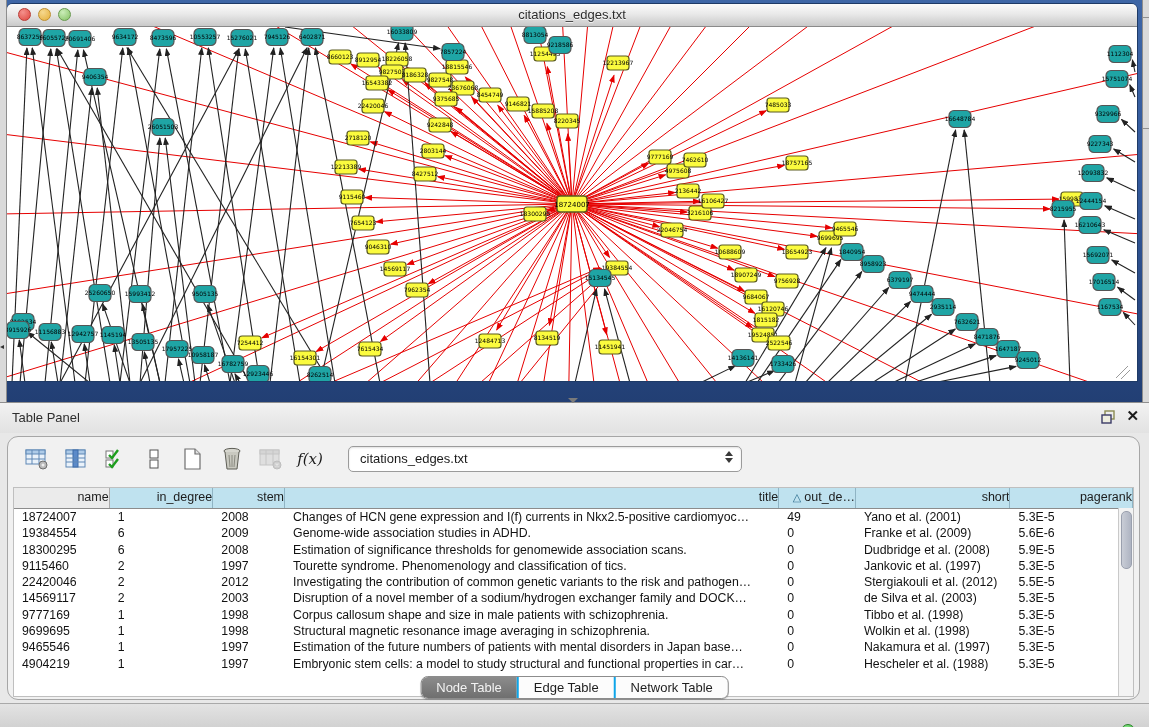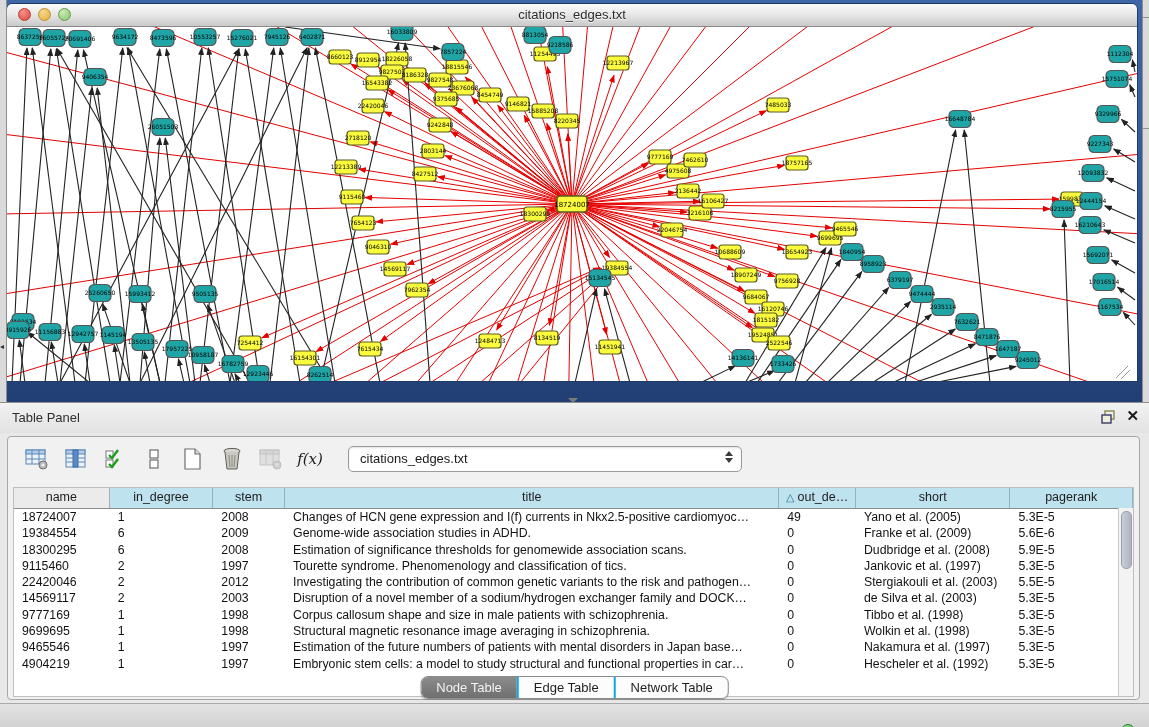--- a/index.html
+++ b/index.html
@@ -26,35 +26,35 @@
   .net-canvas{width:1130px;height:354px;background:#FFF;display:block;}
   
   .panel-header{position:absolute;left:0;top:402px;width:1149px;height:30px;
     background:linear-gradient(180deg,#F2F2F2,#E2E2E2);border-top:1px solid #8F8F8F;}
   .panel-title{position:absolute;left:12px;top:7px;font-size:13px;color:#2E2E2E;}
   .panel-float{position:absolute;right:32px;top:7px;width:16px;height:14px;cursor:default;}
   .panel-close{position:absolute;right:10px;top:4px;font-size:15px;font-weight:bold;color:#1A1A1A;cursor:default;}
   .splitter-handle{position:absolute;left:568px;top:398px;width:0;height:0;
     border-left:5px solid transparent;border-right:5px solid transparent;border-top:5px solid #7A7A7A;}
   .inner-panel{position:absolute;left:7px;top:436px;width:1133px;height:264px;
-    border:1px solid #A6A6A6;background:#F1F1F1;border-radius:4px;box-sizing:border-box;}
+    border:1px solid #A6A6A6;background:#F1F1F1;border-radius:11px;box-sizing:border-box;}
   .tp-toolbar{position:absolute;left:0;top:0;height:44px;width:100%;display:flex;align-items:center;padding-left:16px;gap:13px;box-sizing:border-box;}
   .tbtn{width:26px;height:24px;display:flex;align-items:center;justify-content:center;}
   .fx{font-family:"DejaVu Serif",serif;font-style:italic;font-size:15px;color:#1A1A1A;white-space:nowrap;}
   .combo{position:relative;margin-left:12px;width:392px;height:24px;background:#FFF;border:1px solid #9B9B9B;
     border-radius:5px;box-shadow:inset 0 1px 2px rgba(0,0,0,.12);}
   .combo .val{position:absolute;left:11px;top:4px;font-size:13px;color:#1B1B1B;}
   .combo .steppers{position:absolute;right:8px;top:4px;display:flex;flex-direction:column;gap:2px;}
   .combo .steppers i{width:0;height:0;border-left:4px solid transparent;border-right:4px solid transparent;display:block;}
   .combo .up{border-bottom:5px solid #3A3A3A;}
   .combo .dn{border-top:5px solid #3A3A3A;}
   
   .tbl-area{position:absolute;left:5px;top:50px;right:5px;bottom:2px;background:#FFF;border:1px solid #BFBFBF;}
   .tbl-header{display:flex;height:20px;border-bottom:1px solid #8C8C8C;}
-  .hcell{box-sizing:border-box;height:20px;line-height:19px;text-align:center;font-size:12.5px;color:#1C1C1C;
+  .hcell{box-sizing:border-box;height:20px;line-height:19px;text-align:right;font-size:12.5px;color:#1C1C1C;
     background:#BFE2EF;border-right:1px solid #8FB4C4;overflow:hidden;white-space:nowrap;}
   .hcell.first{background:#EBEBEB;border-right:1px solid #ABABAB;}
   .hcell .tri{color:#2E6E8E;font-size:11px;margin-right:3px;}
   .trow{display:flex;height:16.3px;}
   .tcell{box-sizing:border-box;padding-left:8px;font-size:12.3px;line-height:16px;color:#121212;
     overflow:hidden;white-space:nowrap;}
   .c0{width:96px;}.c1{width:104px;}.c2{width:72px;}.c3{width:496px;}.c4{width:77px;}.c5{width:155px;}.c6{width:123px;}
   .vscroll{position:absolute;right:0;top:20px;bottom:0;width:14px;background:#F3F3F3;border-left:1px solid #C9C9C9;}
   .vthumb{position:absolute;left:2px;top:3px;width:9px;height:56px;border-radius:5px;
     background:linear-gradient(90deg,#C9CDD6,#AEB4C2);border:1px solid #9AA0AE;}
@@ -595,21 +595,21 @@
         <div class="hcell c5">short</div>
         <div class="hcell c6">pagerank</div>
       </div>
     <div id="tbl-body">
         <div class="trow">
           <div class="tcell c0">18724007</div>
           <div class="tcell c1">1</div>
           <div class="tcell c2">2008</div>
           <div class="tcell c3">Changes of HCN gene expression and I(f) currents in Nkx2.5-positive cardiomyoc…</div>
           <div class="tcell c4">49</div>
-          <div class="tcell c5">Yano et al. (2005)</div>
+          <div class="tcell c5">Yano et al. (2001)</div>
           <div class="tcell c6">5.3E-5</div>
         </div>
         <div class="trow">
           <div class="tcell c0">19384554</div>
           <div class="tcell c1">6</div>
           <div class="tcell c2">2009</div>
           <div class="tcell c3">Genome-wide association studies in ADHD.</div>
           <div class="tcell c4">0</div>
           <div class="tcell c5">Franke et al. (2009)</div>
           <div class="tcell c6">5.6E-6</div>
@@ -631,21 +631,21 @@
           <div class="tcell c4">0</div>
           <div class="tcell c5">Jankovic et al. (1997)</div>
           <div class="tcell c6">5.3E-5</div>
         </div>
         <div class="trow">
           <div class="tcell c0">22420046</div>
           <div class="tcell c1">2</div>
           <div class="tcell c2">2012</div>
           <div class="tcell c3">Investigating the contribution of common genetic variants to the risk and pathogen…</div>
           <div class="tcell c4">0</div>
-          <div class="tcell c5">Stergiakouli et al. (2003)</div>
+          <div class="tcell c5">Stergiakouli et al. (2012)</div>
           <div class="tcell c6">5.5E-5</div>
         </div>
         <div class="trow">
           <div class="tcell c0">14569117</div>
           <div class="tcell c1">2</div>
           <div class="tcell c2">2003</div>
           <div class="tcell c3">Disruption of a novel member of a sodium/hydrogen exchanger family and DOCK…</div>
           <div class="tcell c4">0</div>
           <div class="tcell c5">de Silva et al. (2003)</div>
           <div class="tcell c6">5.3E-5</div>
@@ -676,21 +676,21 @@
           <div class="tcell c4">0</div>
           <div class="tcell c5">Nakamura et al. (1997)</div>
           <div class="tcell c6">5.3E-5</div>
         </div>
         <div class="trow">
           <div class="tcell c0">4904219</div>
           <div class="tcell c1">1</div>
           <div class="tcell c2">1997</div>
           <div class="tcell c3">Embryonic stem cells: a model to study structural and functional properties in car…</div>
           <div class="tcell c4">0</div>
-          <div class="tcell c5">Hescheler et al. (1992)</div>
+          <div class="tcell c5">Hescheler et al. (1988)</div>
           <div class="tcell c6">5.3E-5</div>
         </div>
       </div>
     <div class="vscroll">
       <div class="vthumb"></div>
     </div>
   </div>
 </div>
 
 <div class="tabs" id="tabs">

